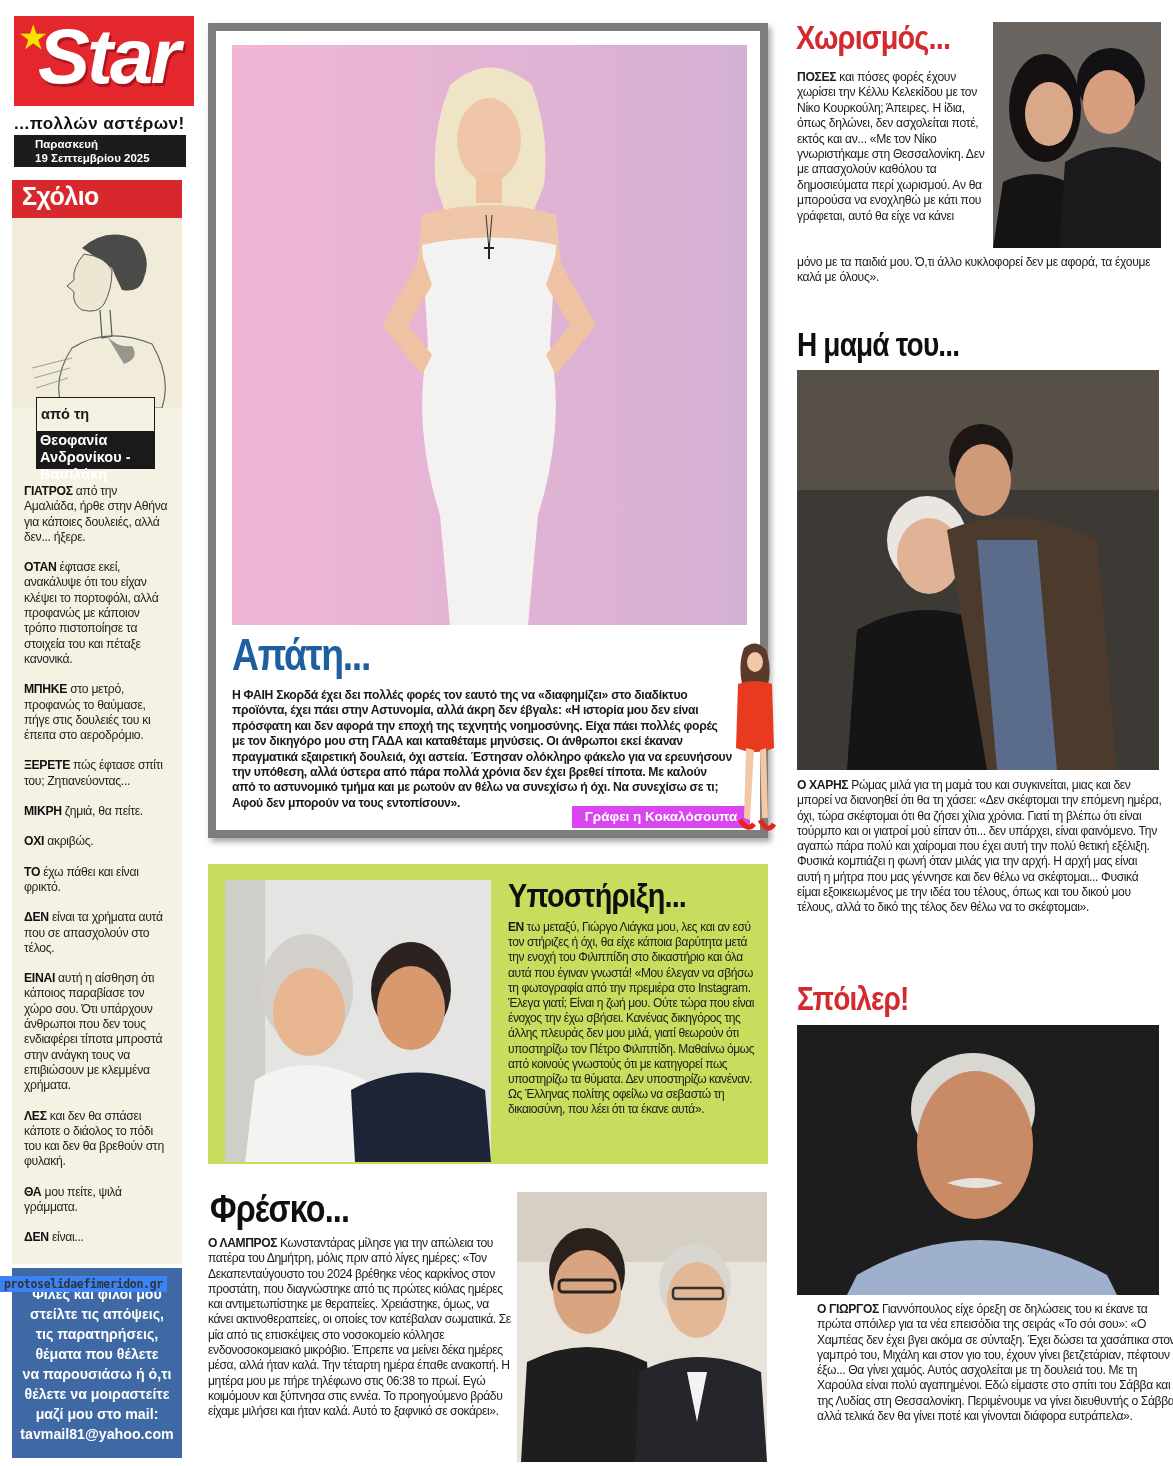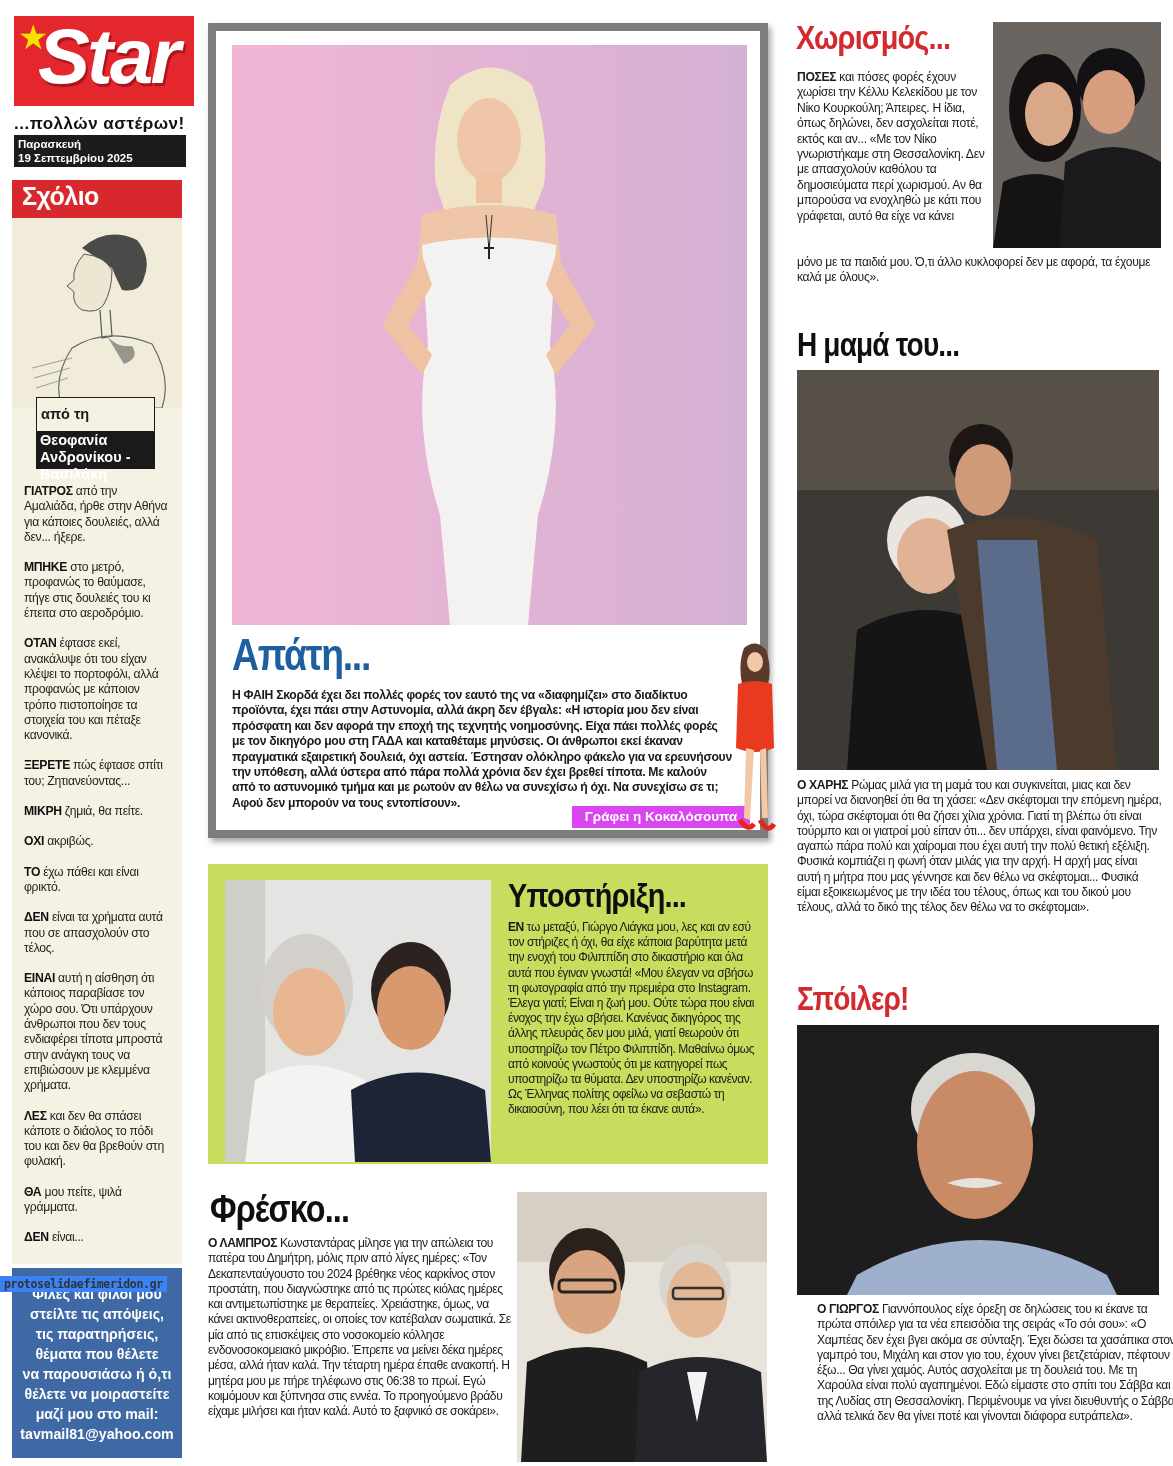--- a/index.html
+++ b/index.html
@@ -17,21 +17,21 @@
   }
   #logo .star-glyph { position: absolute; left: 4px; top: 4px; font-size: 34px; color: #f6e300; line-height: 1; }
   #logo .logo-text {
     position: absolute; left: 24px; top: -4px; font-size: 78px; font-weight: 900; font-style: italic;
     color: #ffffff; letter-spacing: -3px; text-shadow: 2px 3px 0 #a8151b;
     font-family: "Liberation Sans", sans-serif; line-height: 1.15;
   }
   #tagline { left: 14px; top: 114px; font-size: 17px; font-weight: 700; color: #111; letter-spacing: 0.5px; }
   #dateblock {
     left: 14px; top: 135px; width: 172px; height: 32px; background: #1c1c1c; color: #fff;
-    font-size: 11.5px; font-weight: 700; line-height: 14px; padding: 2px 4px;
+    font-size: 11.5px; font-weight: 700; line-height: 14px; padding: 2px 21px;
   }
   #schol-head {
     left: 12px; top: 180px; width: 170px; height: 38px; background: #d9272e; color: #fff;
     font-size: 25px; font-weight: 900; padding: 2px 10px; letter-spacing: -0.5px;
   }
   #schol-body {
     left: 12px; top: 218px; width: 170px; height: 1046px; background: #f5f1e3;
   }
   #sketch { left: 12px; top: 218px; width: 170px; height: 190px; }
   #byline {
@@ -129,22 +129,22 @@
   <path d="M20 150 L60 140 M22 160 L58 150 M24 170 L56 160" stroke="#888" stroke-width="0.8"></path>
 </svg>
 
 <div id="byline" class="abs">
   <span class="by-pre">από τη</span>
   <span>Θεοφανία Ανδρονίκου - Βασιλάκη</span>
 </div>
 
 <div id="schol-text" class="abs cond">
   <p><b>ΓΙΑΤΡΟΣ</b><span> από την Αμαλιάδα, ήρθε στην Αθήνα για κάποιες δουλειές, αλλά δεν... ήξερε.</span></p>
+  <p><b>ΟΤΑΝ</b><span> έφτασε εκεί, ανακάλυψε ότι του είχαν κλέψει το πορτοφόλι, αλλά προφανώς με κάποιον τρόπο πιστοποίησε τα στοιχεία του και πέταξε κανονικά.</span></p>
   <p><b>ΜΠΗΚΕ</b><span> στο μετρό, προφανώς το θαύμασε, πήγε στις δουλειές του κι έπειτα στο αεροδρόμιο.</span></p>
-  <p><b>ΟΤΑΝ</b><span> έφτασε εκεί, ανακάλυψε ότι του είχαν κλέψει το πορτοφόλι, αλλά προφανώς με κάποιον τρόπο πιστοποίησε τα στοιχεία του και πέταξε κανονικά.</span></p>
   <p><b>ΞΕΡΕΤΕ</b><span> πώς έφτασε σπίτι του; Ζητιανεύοντας...</span></p>
   <p><b>ΜΙΚΡΗ</b><span> ζημιά, θα πείτε.</span></p>
   <p><b>ΟΧΙ</b><span> ακριβώς.</span></p>
   <p><b>ΤΟ</b><span> έχω πάθει και είναι φρικτό.</span></p>
   <p><b>ΔΕΝ</b><span> είναι τα χρήματα αυτά που σε απασχολούν στο τέλος.</span></p>
   <p><b>ΕΙΝΑΙ</b><span> αυτή η αίσθηση ότι κάποιος παραβίασε τον χώρο σου. Ότι υπάρχουν άνθρωποι που δεν τους ενδιαφέρει τίποτα μπροστά στην ανάγκη τους να επιβιώσουν με κλεμμένα χρήματα.</span></p>
   <p><b>ΛΕΣ</b><span> και δεν θα σπάσει κάποτε ο διάολος το πόδι του και δεν θα βρεθούν στη φυλακή.</span></p>
   <p><b>ΘΑ</b><span> μου πείτε, ψιλά γράμματα.</span></p>
   <p><b>ΔΕΝ</b><span> είναι...</span></p>
 </div>

